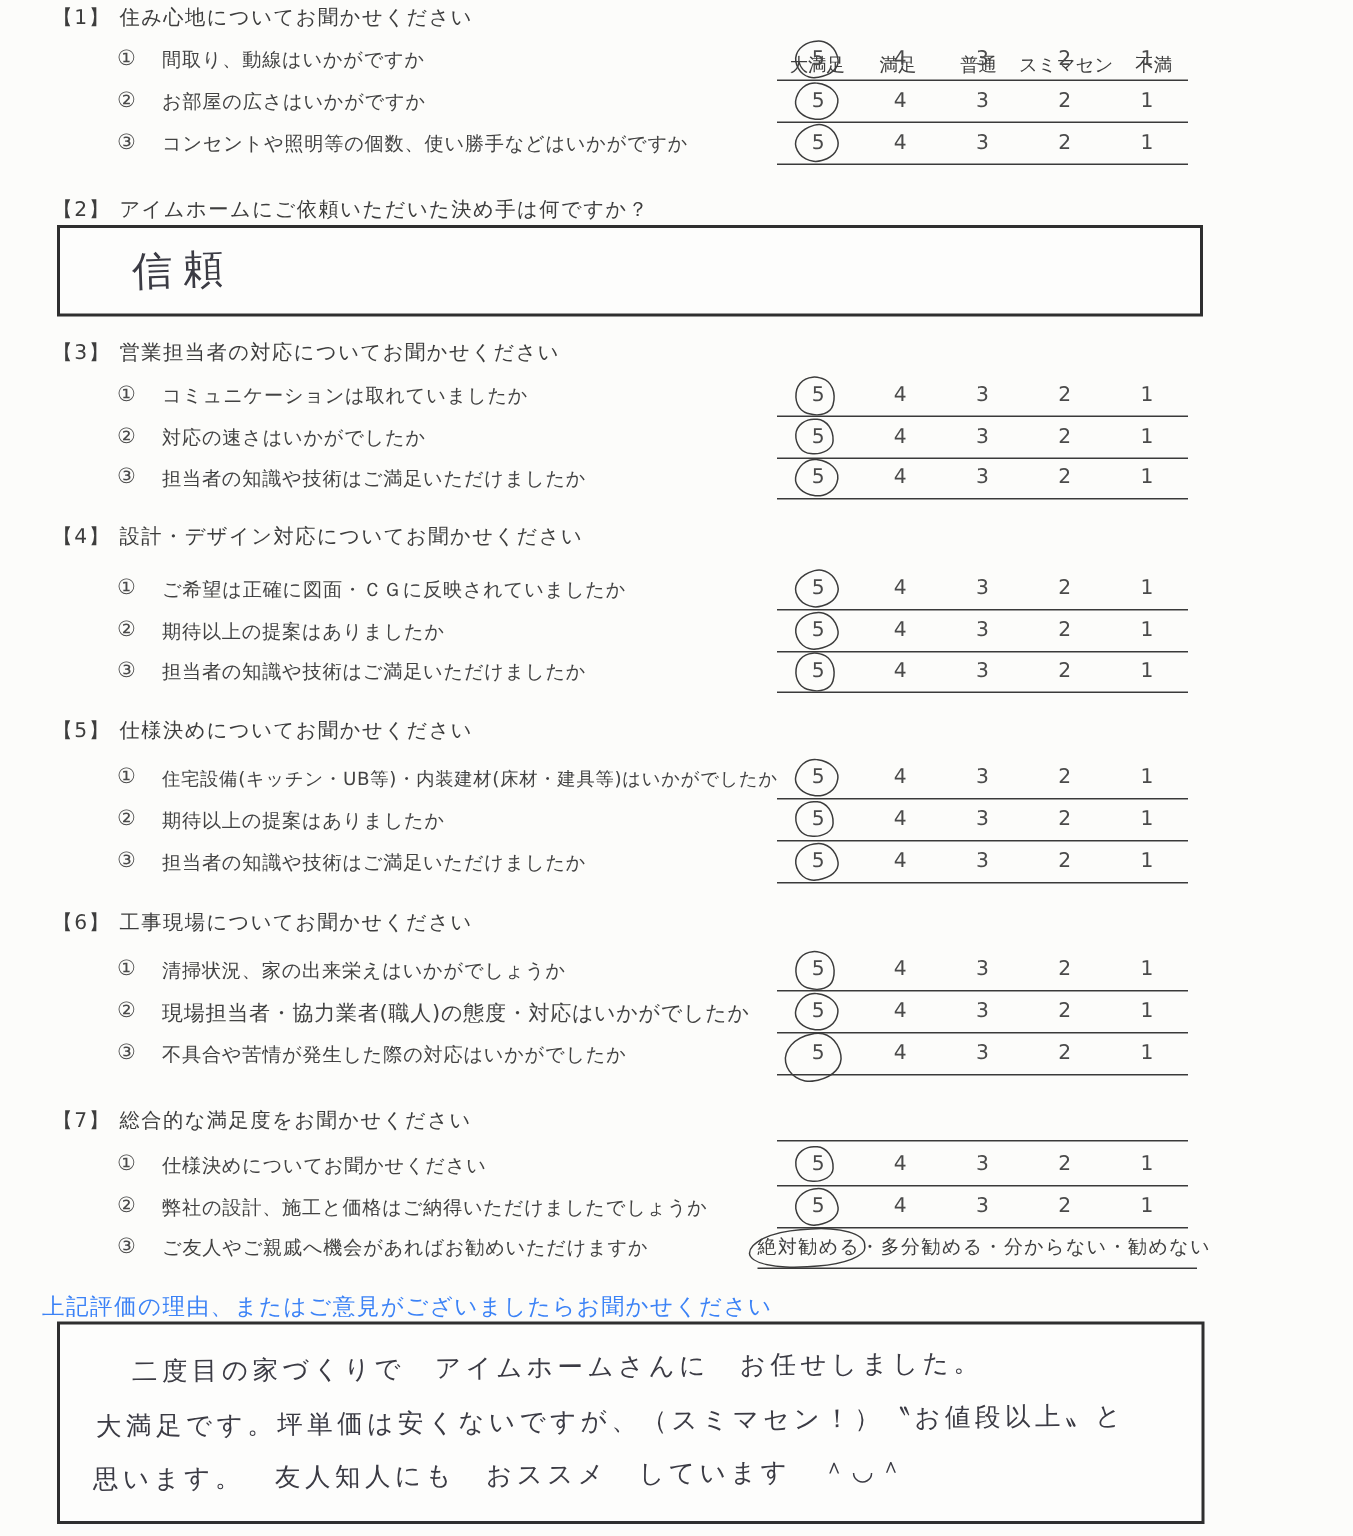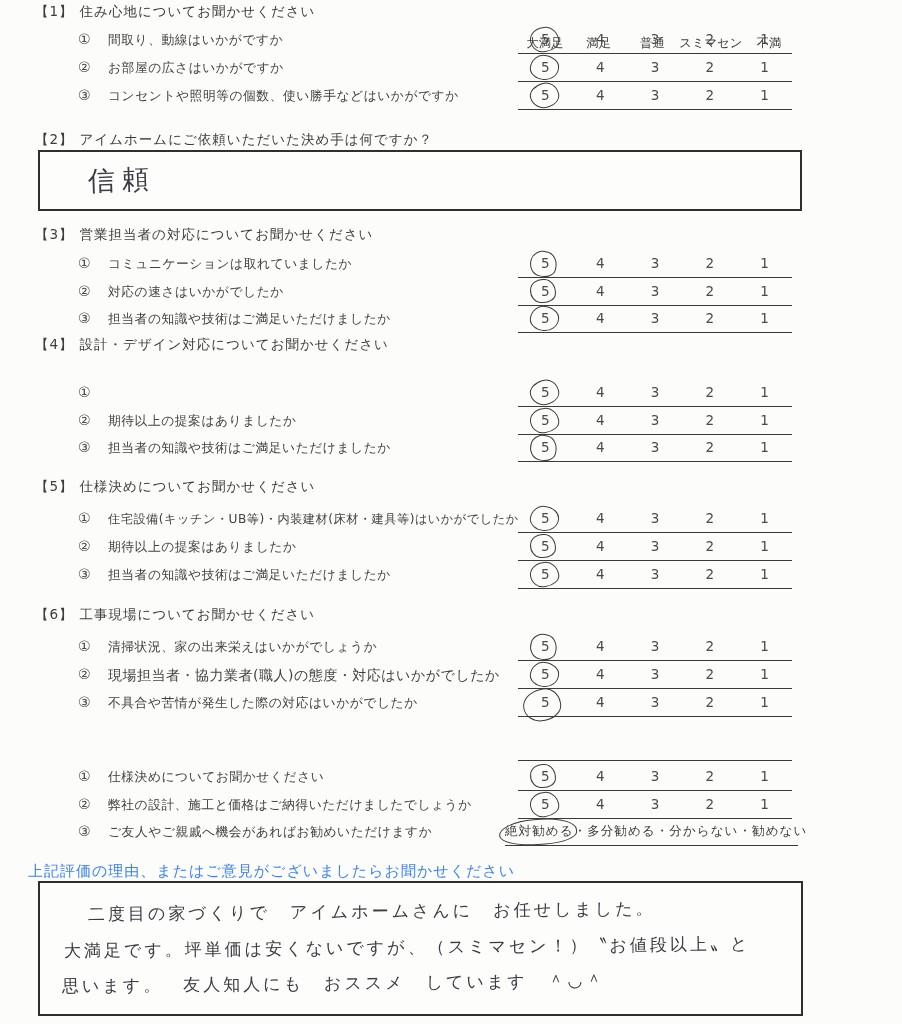--- a/index.html
+++ b/index.html
@@ -123,25 +123,26 @@
     <span class="qtext">担当者の知識や技術はご満足いただけましたか</span>
     <div class="scale">
       <span class="num"><i class="ring r2"></i><span>5</span></span>
       <span class="num">4</span>
       <span class="num">3</span>
       <span class="num">2</span>
       <span class="num">1</span>
     </div>
   </div>
 
-  <div class="sec-title" style="top:336px">
+  <div class="sec-title" style="top:349px">
     <span class="no">【4】</span><span>設計・デザイン対応についてお聞かせください</span>
   </div>
   <div class="qrow" style="top:384px">
     <span class="qno">①</span>
+    <span class="qtext">ご希望は正確に図面・ＣＧに反映されていましたか</span>
     <div class="scale">
       <span class="num"><i class="ring r4"></i><span>5</span></span>
       <span class="num">4</span>
       <span class="num">3</span>
       <span class="num">2</span>
       <span class="num">1</span>
     </div>
   </div>
   <div class="qrow" style="top:412px">
     <span class="qno">②</span>
@@ -233,20 +234,23 @@
     <span class="qtext">不具合や苦情が発生した際の対応はいかがでしたか</span>
     <div class="scale">
       <span class="num"><i class="ring r5"></i><span>5</span></span>
       <span class="num">4</span>
       <span class="num">3</span>
       <span class="num">2</span>
       <span class="num">1</span>
     </div>
   </div>
 
+  <div class="sec-title" style="top:738px">
+    <span class="no">【7】</span><span>総合的な満足度をお聞かせください</span>
+  </div>
   <div class="hline" style="top:760px;left:518px;width:274px"></div>
   <div class="qrow" style="top:768px">
     <span class="qno">①</span>
     <span class="qtext">仕様決めについてお聞かせください</span>
     <div class="scale">
       <span class="num"><i class="ring r6"></i><span>5</span></span>
       <span class="num">4</span>
       <span class="num">3</span>
       <span class="num">2</span>
       <span class="num">1</span>

